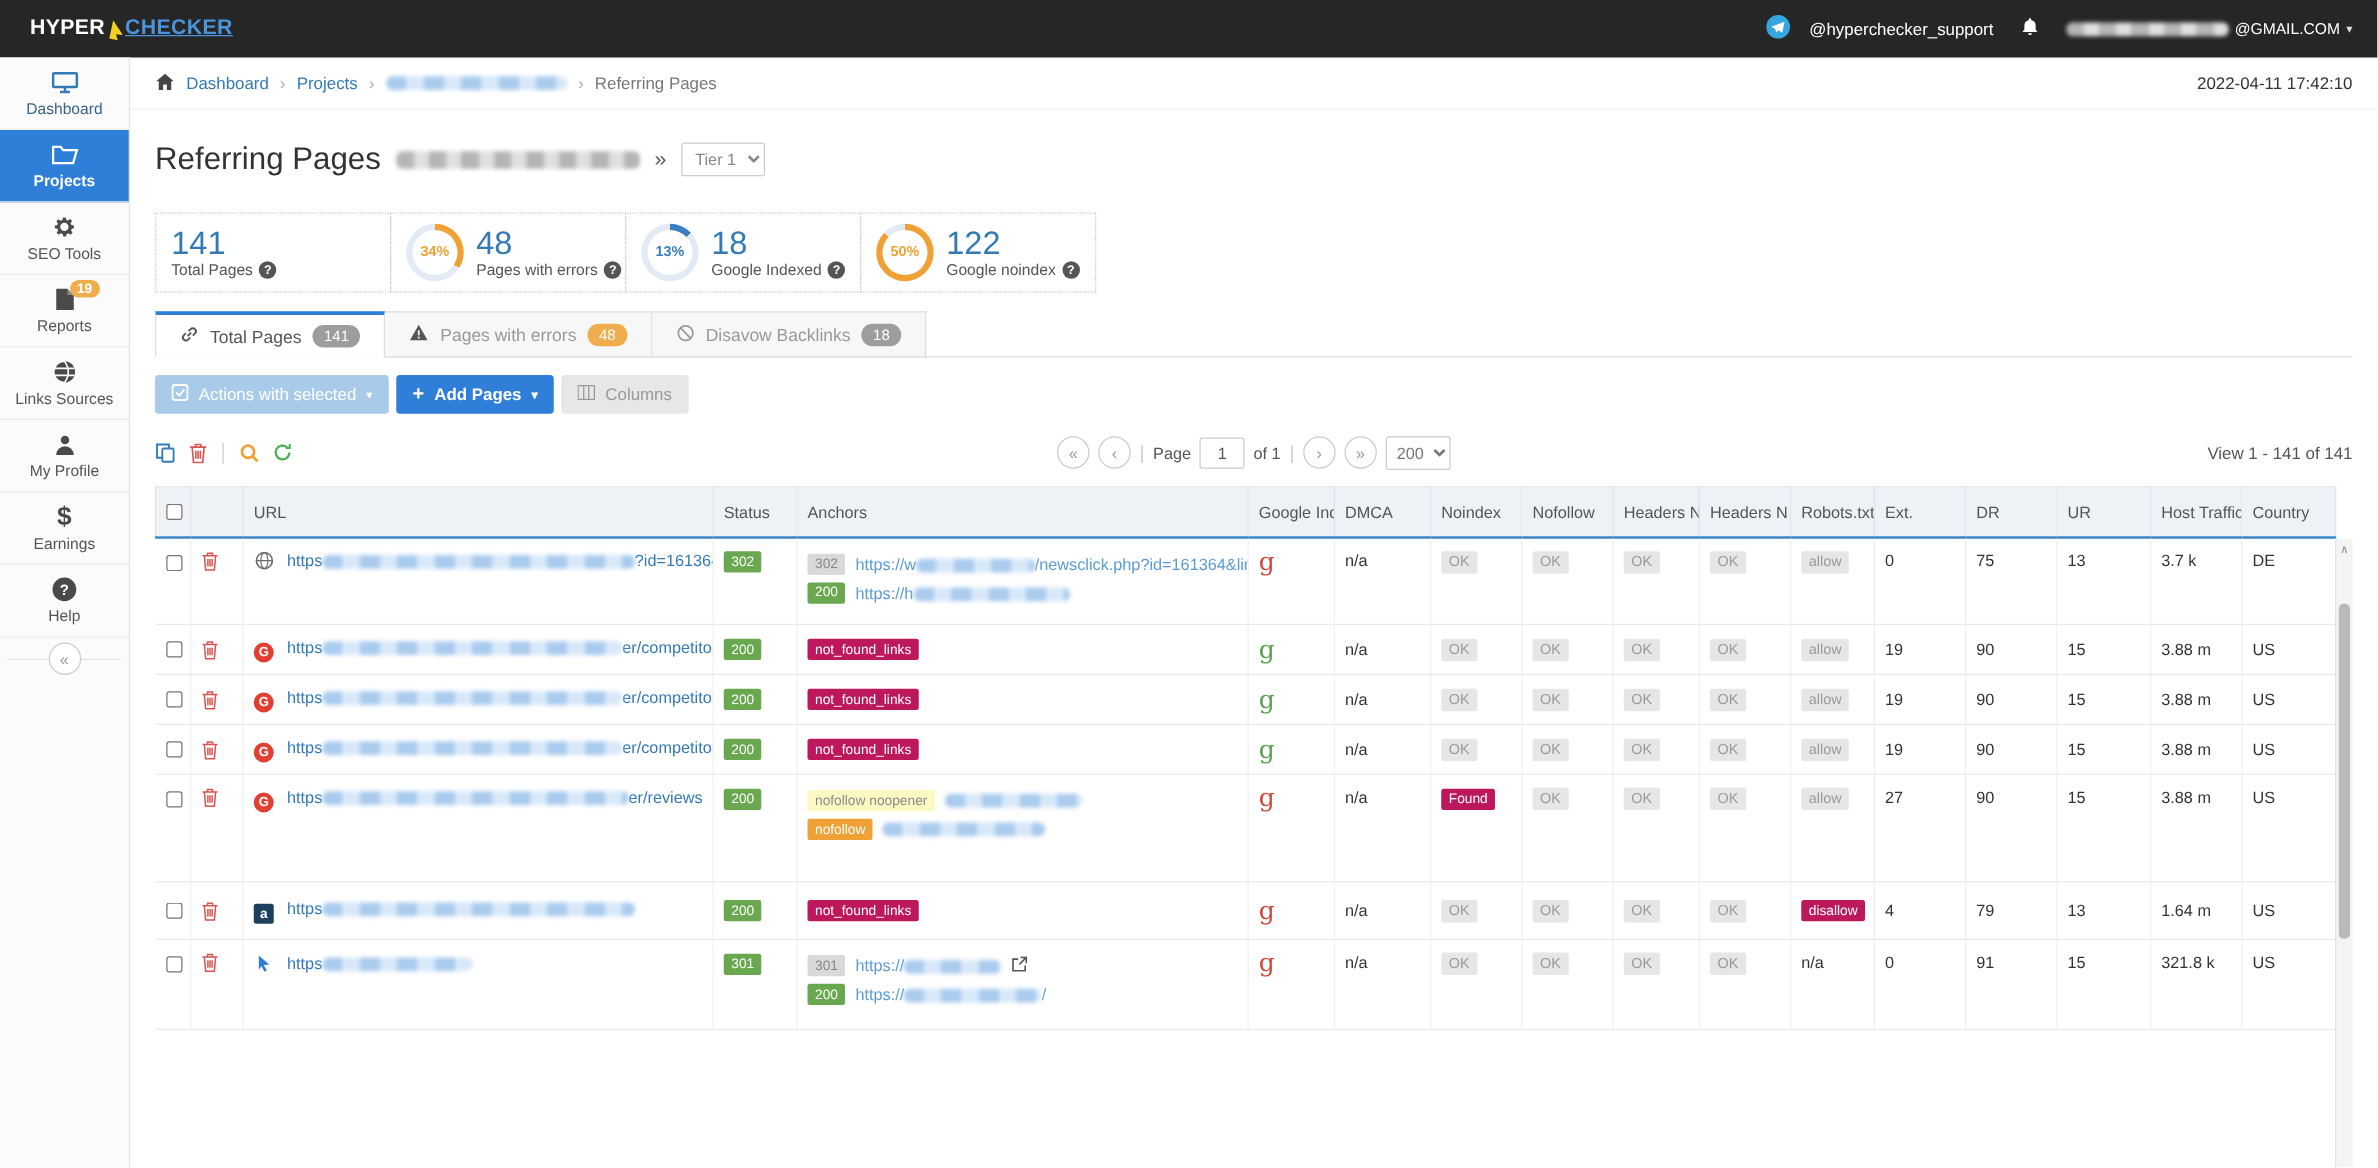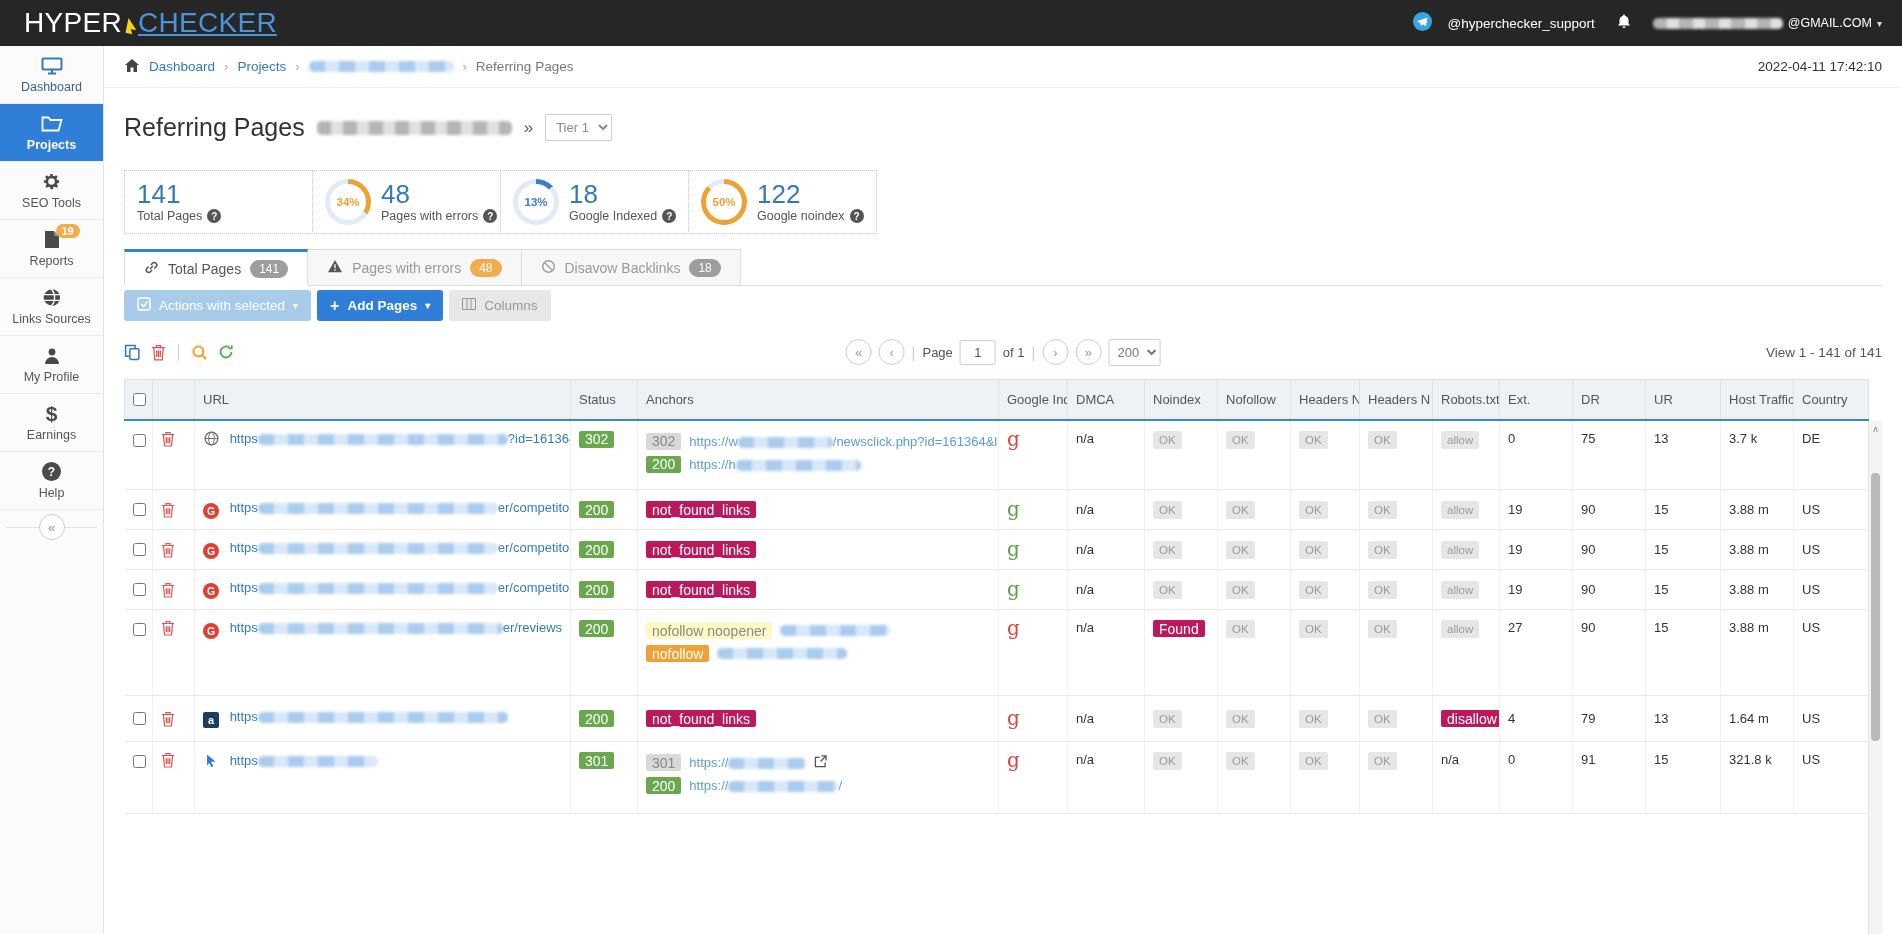--- a/index.html
+++ b/index.html
@@ -3,21 +3,21 @@
 <meta charset="utf-8">
 <style>
   *{box-sizing:border-box}
   html,body{margin:0;padding:0}
   body{width:1902px;height:934px;overflow:hidden;background:#fff;color:#333;
        font-family:"Liberation Sans",sans-serif;font-size:13px}
 
   
   .topbar{height:46px;background:#262626;display:flex;align-items:center;
           justify-content:space-between;padding:0 20px 0 24px}
-  .logo{display:flex;align-items:flex-end;font-size:28px;font-weight:normal;color:#fff;letter-spacing:.3px}
+  .logo{display:flex;align-items:flex-start;font-size:17px;font-weight:bold;color:#fff;letter-spacing:.3px}
   .logo .cursor{margin:0 -2px 0 2px;position:relative;top:3px}
   .logo .blue{color:#4a94dc;text-decoration:underline}
   .top-right{display:flex;align-items:center;gap:15px;color:#fff}
   .support{color:#fff;text-decoration:none;font-size:13.5px}
   .acct{display:flex;align-items:center;gap:5px;font-size:12.5px;color:#fff}
   .caret{font-size:10px;color:#ddd}
 
   
   .shell{display:flex;height:888px}
   .sidebar{width:104px;background:#fbfbfb;border-right:1px solid #e4e4e4;flex-shrink:0}
@@ -90,21 +90,21 @@
   
   .tabs{margin-top:14px;display:flex;border-bottom:1px solid #ddd}
   .tab{height:37px;display:flex;align-items:center;gap:9px;padding:0 19px;font-size:14px;color:#999;
        background:#f7f7f7;border:1px solid #ddd;border-left:none;cursor:pointer;position:relative;top:1px}
   .tab:first-child{border-left:1px solid #ddd}
   .tab.active{background:#fff;color:#555;border-top:3px solid #2f7ed8;border-bottom:1px solid #fff}
   .tab-badge{border-radius:10px;padding:2px 9px;font-size:12px;color:#fff;background:#9d9d9d}
   .tab-badge.orange{background:#f0ad4e}
 
   
-  .btn-row{margin-top:4px;display:flex;gap:6px}
+  .btn-row{margin-top:14px;display:flex;gap:6px}
   .btn{height:31px;border:none;border-radius:3px;font-size:13.5px;display:inline-flex;align-items:center;
        gap:8px;padding:0 13px;cursor:pointer;font-family:inherit}
   .btn .bcaret{font-size:10px}
   .btn-actions{background:#a8cbe9;color:#fff}
   .btn-add{background:#2f7ed8;color:#fff;font-weight:bold}
   .btn-columns{background:#e7e7e7;color:#999}
 
   
   .toolbar{margin-top:16px;height:30px;position:relative;display:flex;align-items:center}
   .tool-icons{display:flex;align-items:center;gap:10px}
@@ -126,21 +126,21 @@
   th.nob{border-left:1px solid #eef2f7}
   td{border-bottom:1px solid #e9e9e9;border-right:1px solid #f0f0f0;padding:8px;vertical-align:middle;
      overflow:hidden;white-space:nowrap}
   td.c-check,th.c-check{text-align:center;padding:0 4px}
   tr.r1{height:70px}  tr.rs{height:40px}  tr.r5{height:86px}  tr.r6{height:46px}  tr.r7{height:72px}
   .url a,.alink{color:#337ab7;text-decoration:none}
   .alink{color:#5b9bd5}
   .fav{display:inline-flex;width:16px;height:16px;margin-right:7px;vertical-align:-3px;align-items:center;justify-content:center}
   .fav.redc{background:#e23f33;border-radius:50%;color:#fff;font-size:10.5px;font-weight:bold}
   .fav.navys{background:#1c3f5e;border-radius:2px;color:#fff;font-size:11px;font-weight:bold}
-  .b{display:inline-block;font-size:14px;padding:2.5px 6px;border-radius:2px;color:#fff;line-height:12px}
+  .b{display:inline-block;font-size:11px;padding:2.5px 6px;border-radius:2px;color:#fff;line-height:12px}
   .b-green{background:#6aa84f}
   .b-gray{background:#d9d9d9;color:#888}
   .b-lgray{background:#fef9c3;color:#8a8a8a}
   .b-red{background:#be185d}
   .b-orange{background:#f0a136}
   .okb{display:inline-block;background:#e6e6e6;color:#9a9a9a;font-size:11.5px;padding:3px 6px;border-radius:2px}
   .anchor-line{margin:2px 0 6px 0;display:flex;align-items:center;gap:8px}
   .anchor-line:last-child{margin-bottom:2px}
   .gicon{font-family:"DejaVu Serif",serif;font-size:20px;line-height:16px}
   .g-red{color:#cf4a3d}

